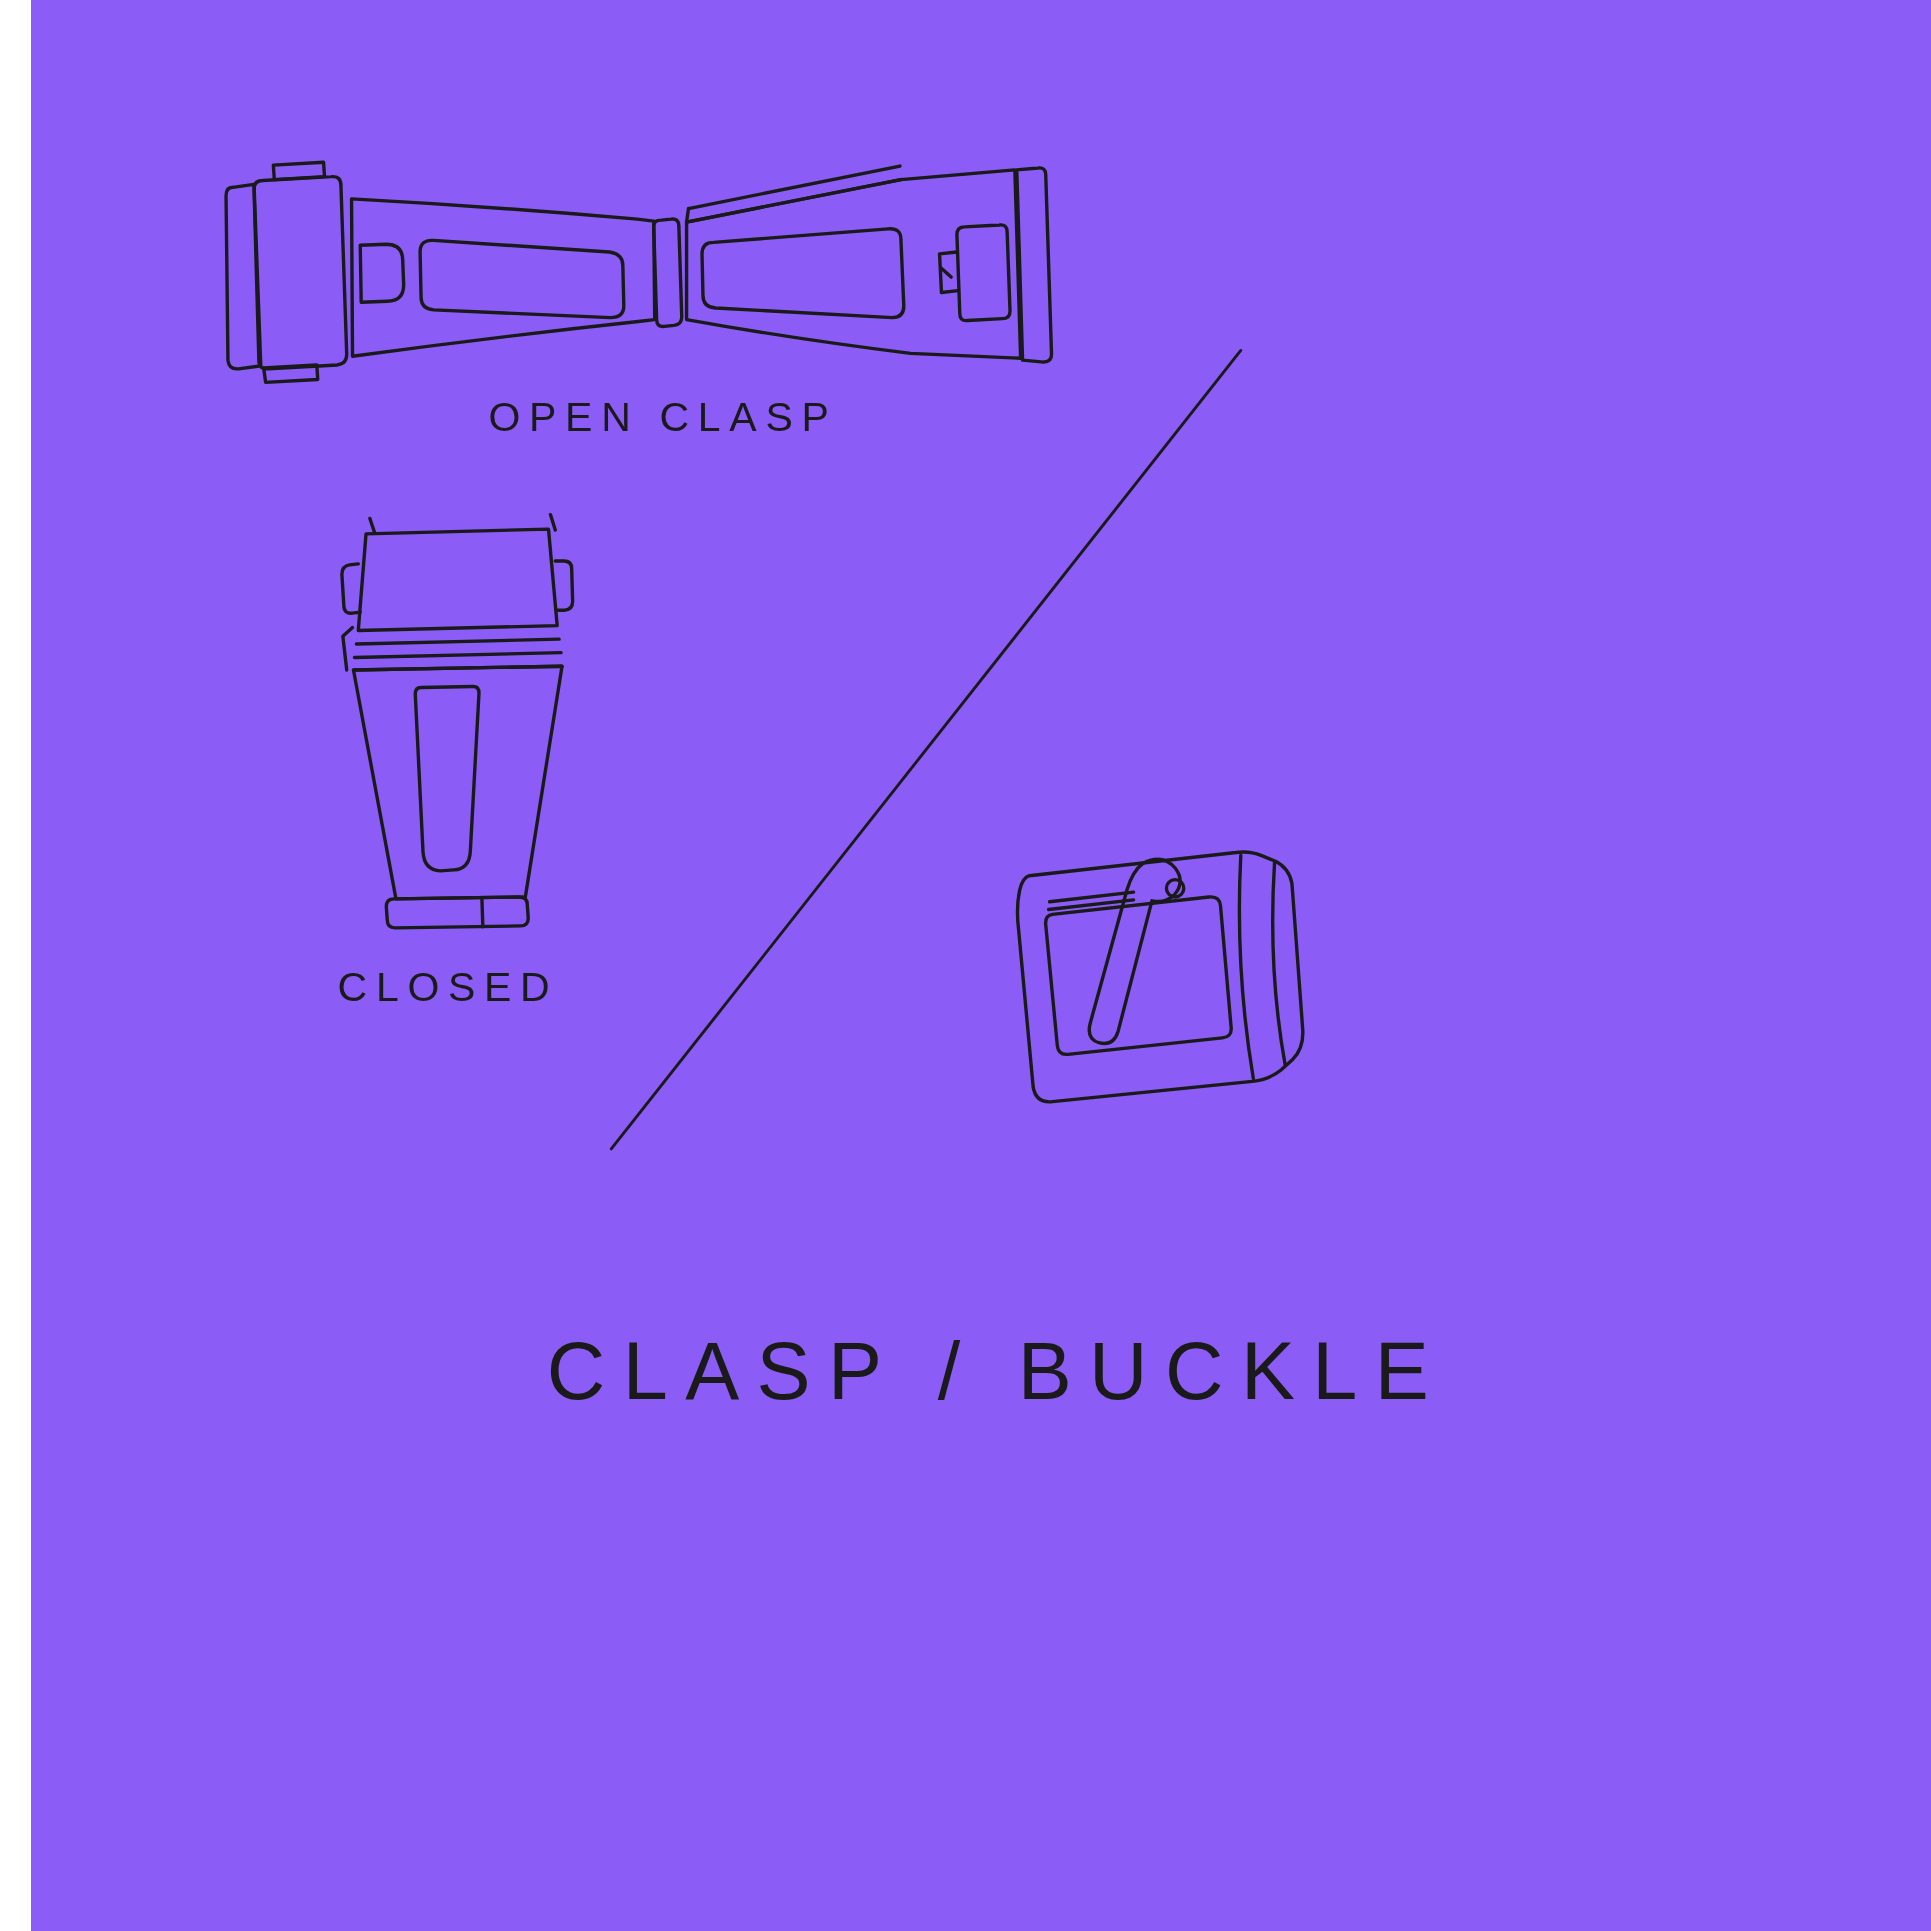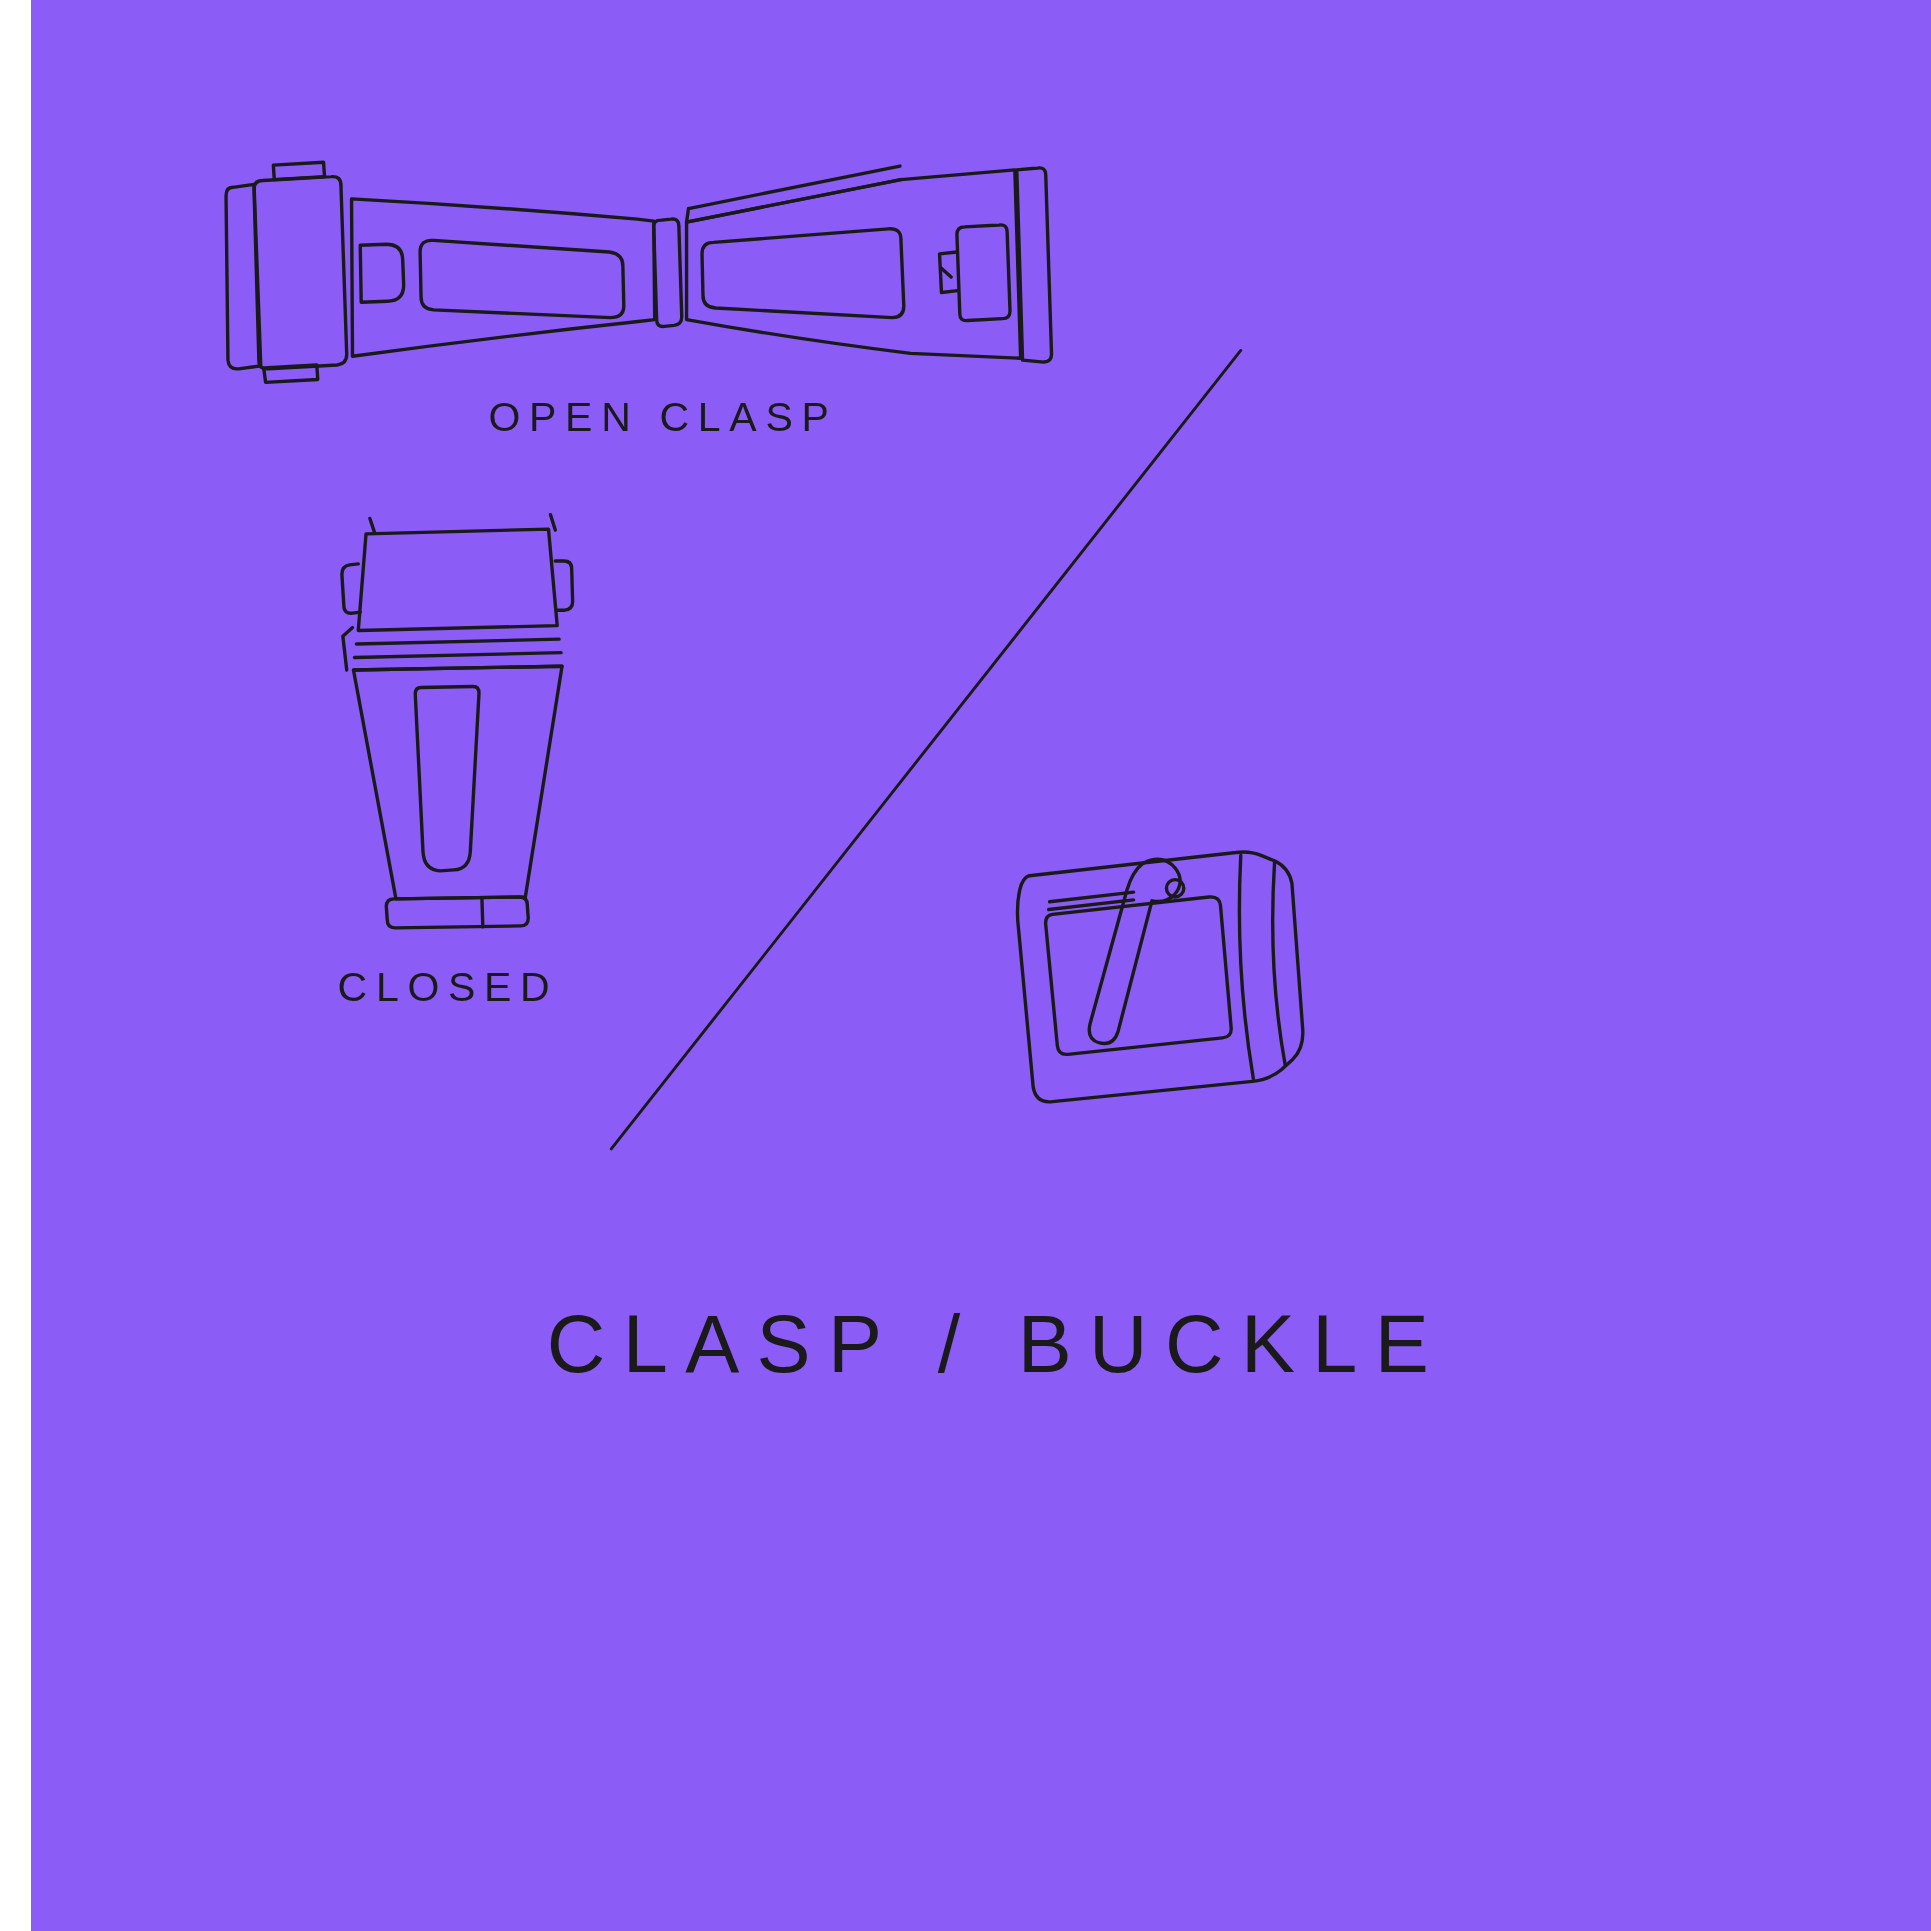--- a/index.html
+++ b/index.html
@@ -123,16 +123,16 @@
 
       <path d="M1152,894 Q1172,884 1185,899 Q1196,913 1184,927 Q1175,936 1161,933 L1126,1068 Q1121,1084 1106,1080 Q1093,1076 1097,1060 L1135,922 Q1141,902 1152,894 Z"></path>
       <circle cx="1185" cy="920" r="9"></circle>
     </g>
   </svg>
 
   <div class="caption" style="left:632px; top:394px;">OPEN CLASP</div>
 
   <div class="caption" style="left:417px; top:964px;text-align:center;">CLOSED</div>
 
-  <div class="title" style="top:1298px;">CLASP / BUCKLE</div>
+  <div class="title" style="top:1325px;">CLASP / BUCKLE</div>
 
 </div>
 
 
 </body></html>

